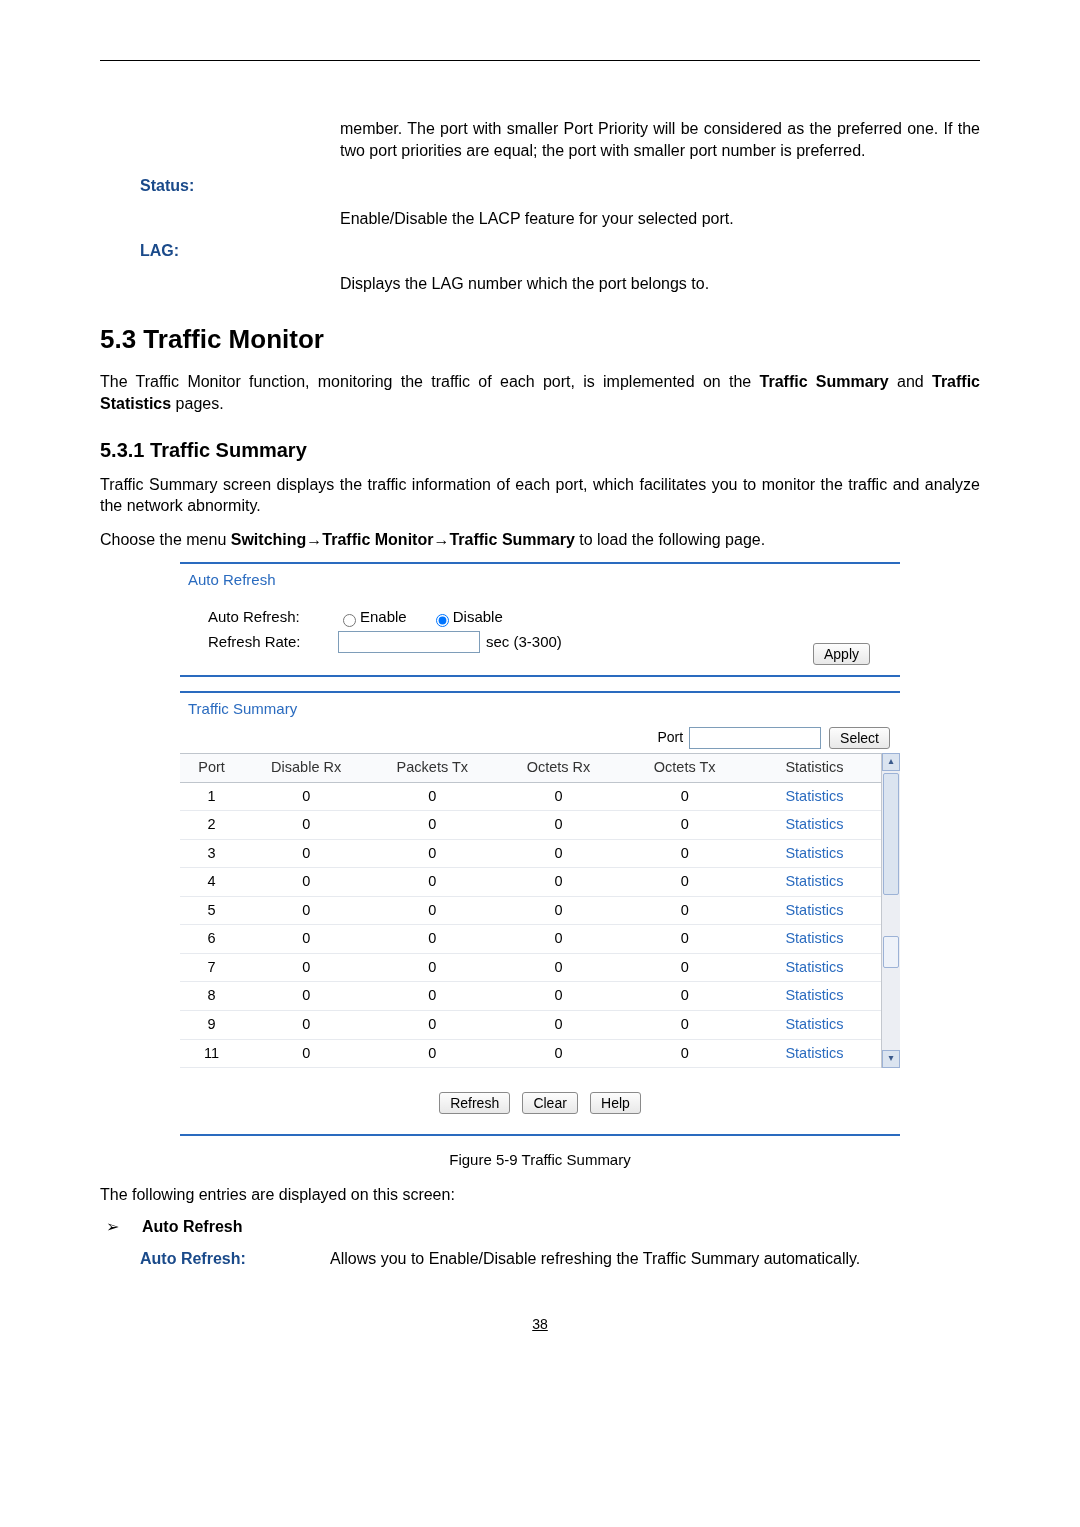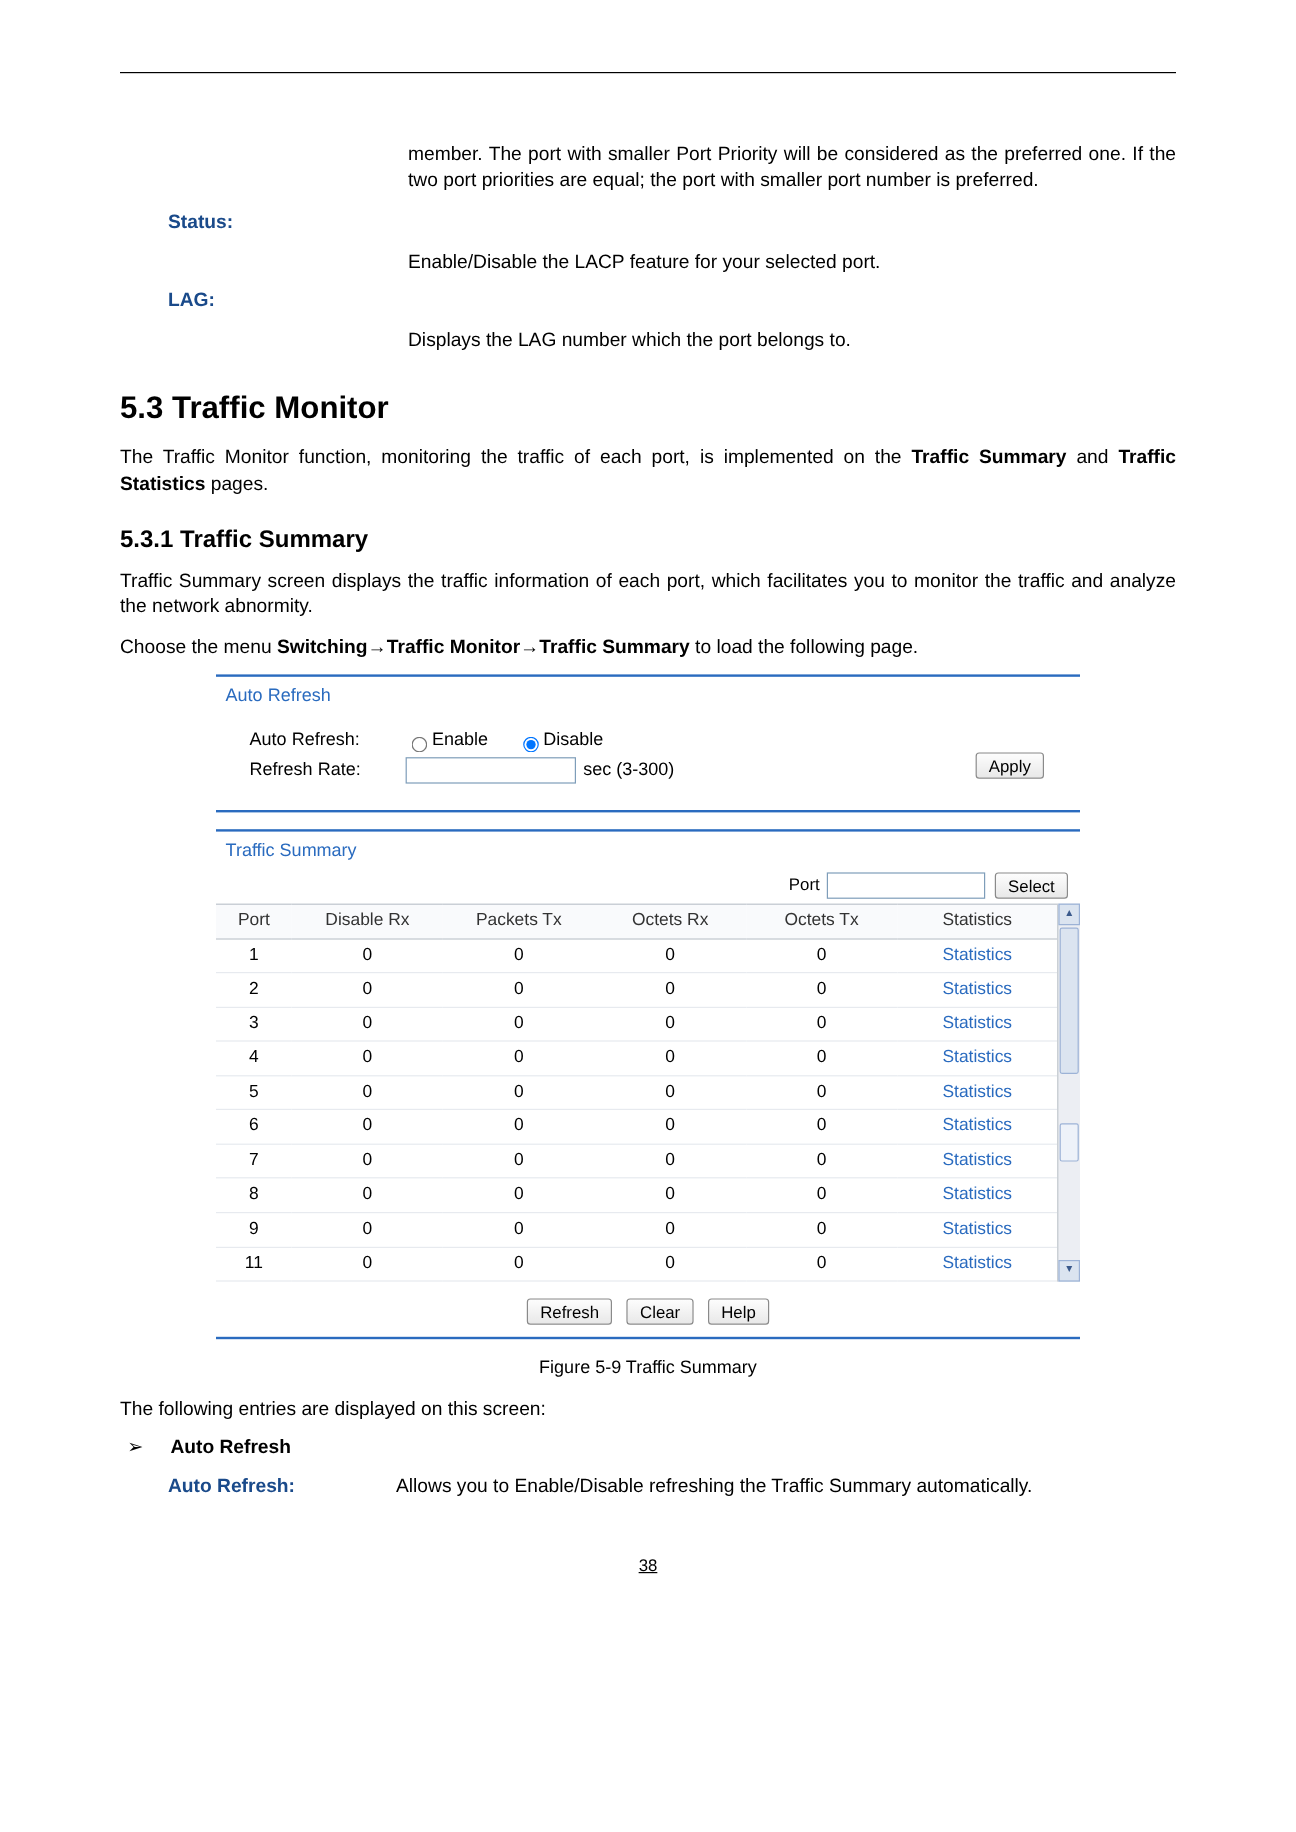--- a/index.html
+++ b/index.html
@@ -46,21 +46,21 @@
     font-family: Arial, sans-serif;
     font-size: 14px;
     padding: 1px 10px;
     background: linear-gradient(#fdfdfd,#e8e8e8);
     border: 1px solid #8a8a8a;
     border-radius: 3px;
     cursor: pointer;
     height: 22px;
     line-height: 18px;
   }
-  .apply-wrap { position: absolute; right: 30px; top: 32px; }
+  .apply-wrap { position: absolute; right: 30px; top: 48px; }
   .auto-refresh-panel .panel-body { position: relative; }
   .ts-toolbar { display: flex; justify-content: flex-end; align-items: center; height: 30px; padding-right: 10px; }
   .ts-toolbar .lbl { margin-right: 6px; font-size: 14px; }
   .port-input { width: 130px; height: 20px; border: 1px solid #7e9db9; margin-right: 8px; }
   .tbl { width: 100%; border-collapse: collapse; font-size: 14.5px; }
   .tbl th {
     font-weight: normal; color: #333; text-align: center;
     border-top: 1px solid #bfc5cc; border-bottom: 1px solid #bfc5cc;
     padding: 4px 0; background: #f9fafc;
   }
@@ -80,21 +80,21 @@
     width: 16px; height: 16px; background: #dbe4f0;
     border: 1px solid #9cb2d6; font-size: 10px; line-height: 14px;
     text-align: center; color: #3b5a8c; cursor: pointer;
   }
   .vscroll .track { flex: 1; width: 16px; position: relative; }
   .vscroll .thumb {
     position: absolute; left: 0; width: 14px; border: 1px solid #9cb2d6;
     background: #dbe4f0; border-radius: 2px;
   }
   .panel-footer { text-align: center; padding: 10px 0 6px 0; }
-  .panel-footer .btn { margin: 4px 4px; }
+  .panel-footer .btn { margin: 14px 4px; }
   .fig-caption { text-align: center; font-size: 15px; margin: 14px 0 14px 0; }
   .bullet-row { display: flex; margin: 10px 0; }
   .bullet-sym { width: 36px; padding-left: 6px; }
   .bullet-text { font-weight: bold; }
   .sub-def { display: flex; margin: 8px 0 0 0; padding-left: 40px; }
   .sub-def .def-label2 { color: #1a4a8a; font-weight: bold; width: 190px; flex: 0 0 190px; }
   .sub-def .def-text2 { flex: 1; text-align: justify; }
   .page-num { text-align: center; font-size: 14px; margin-top: 46px; text-decoration: underline; }
   .hr-top { border: none; border-top: 1px solid #000; margin: 0 0 24px 0; }
 </style>

